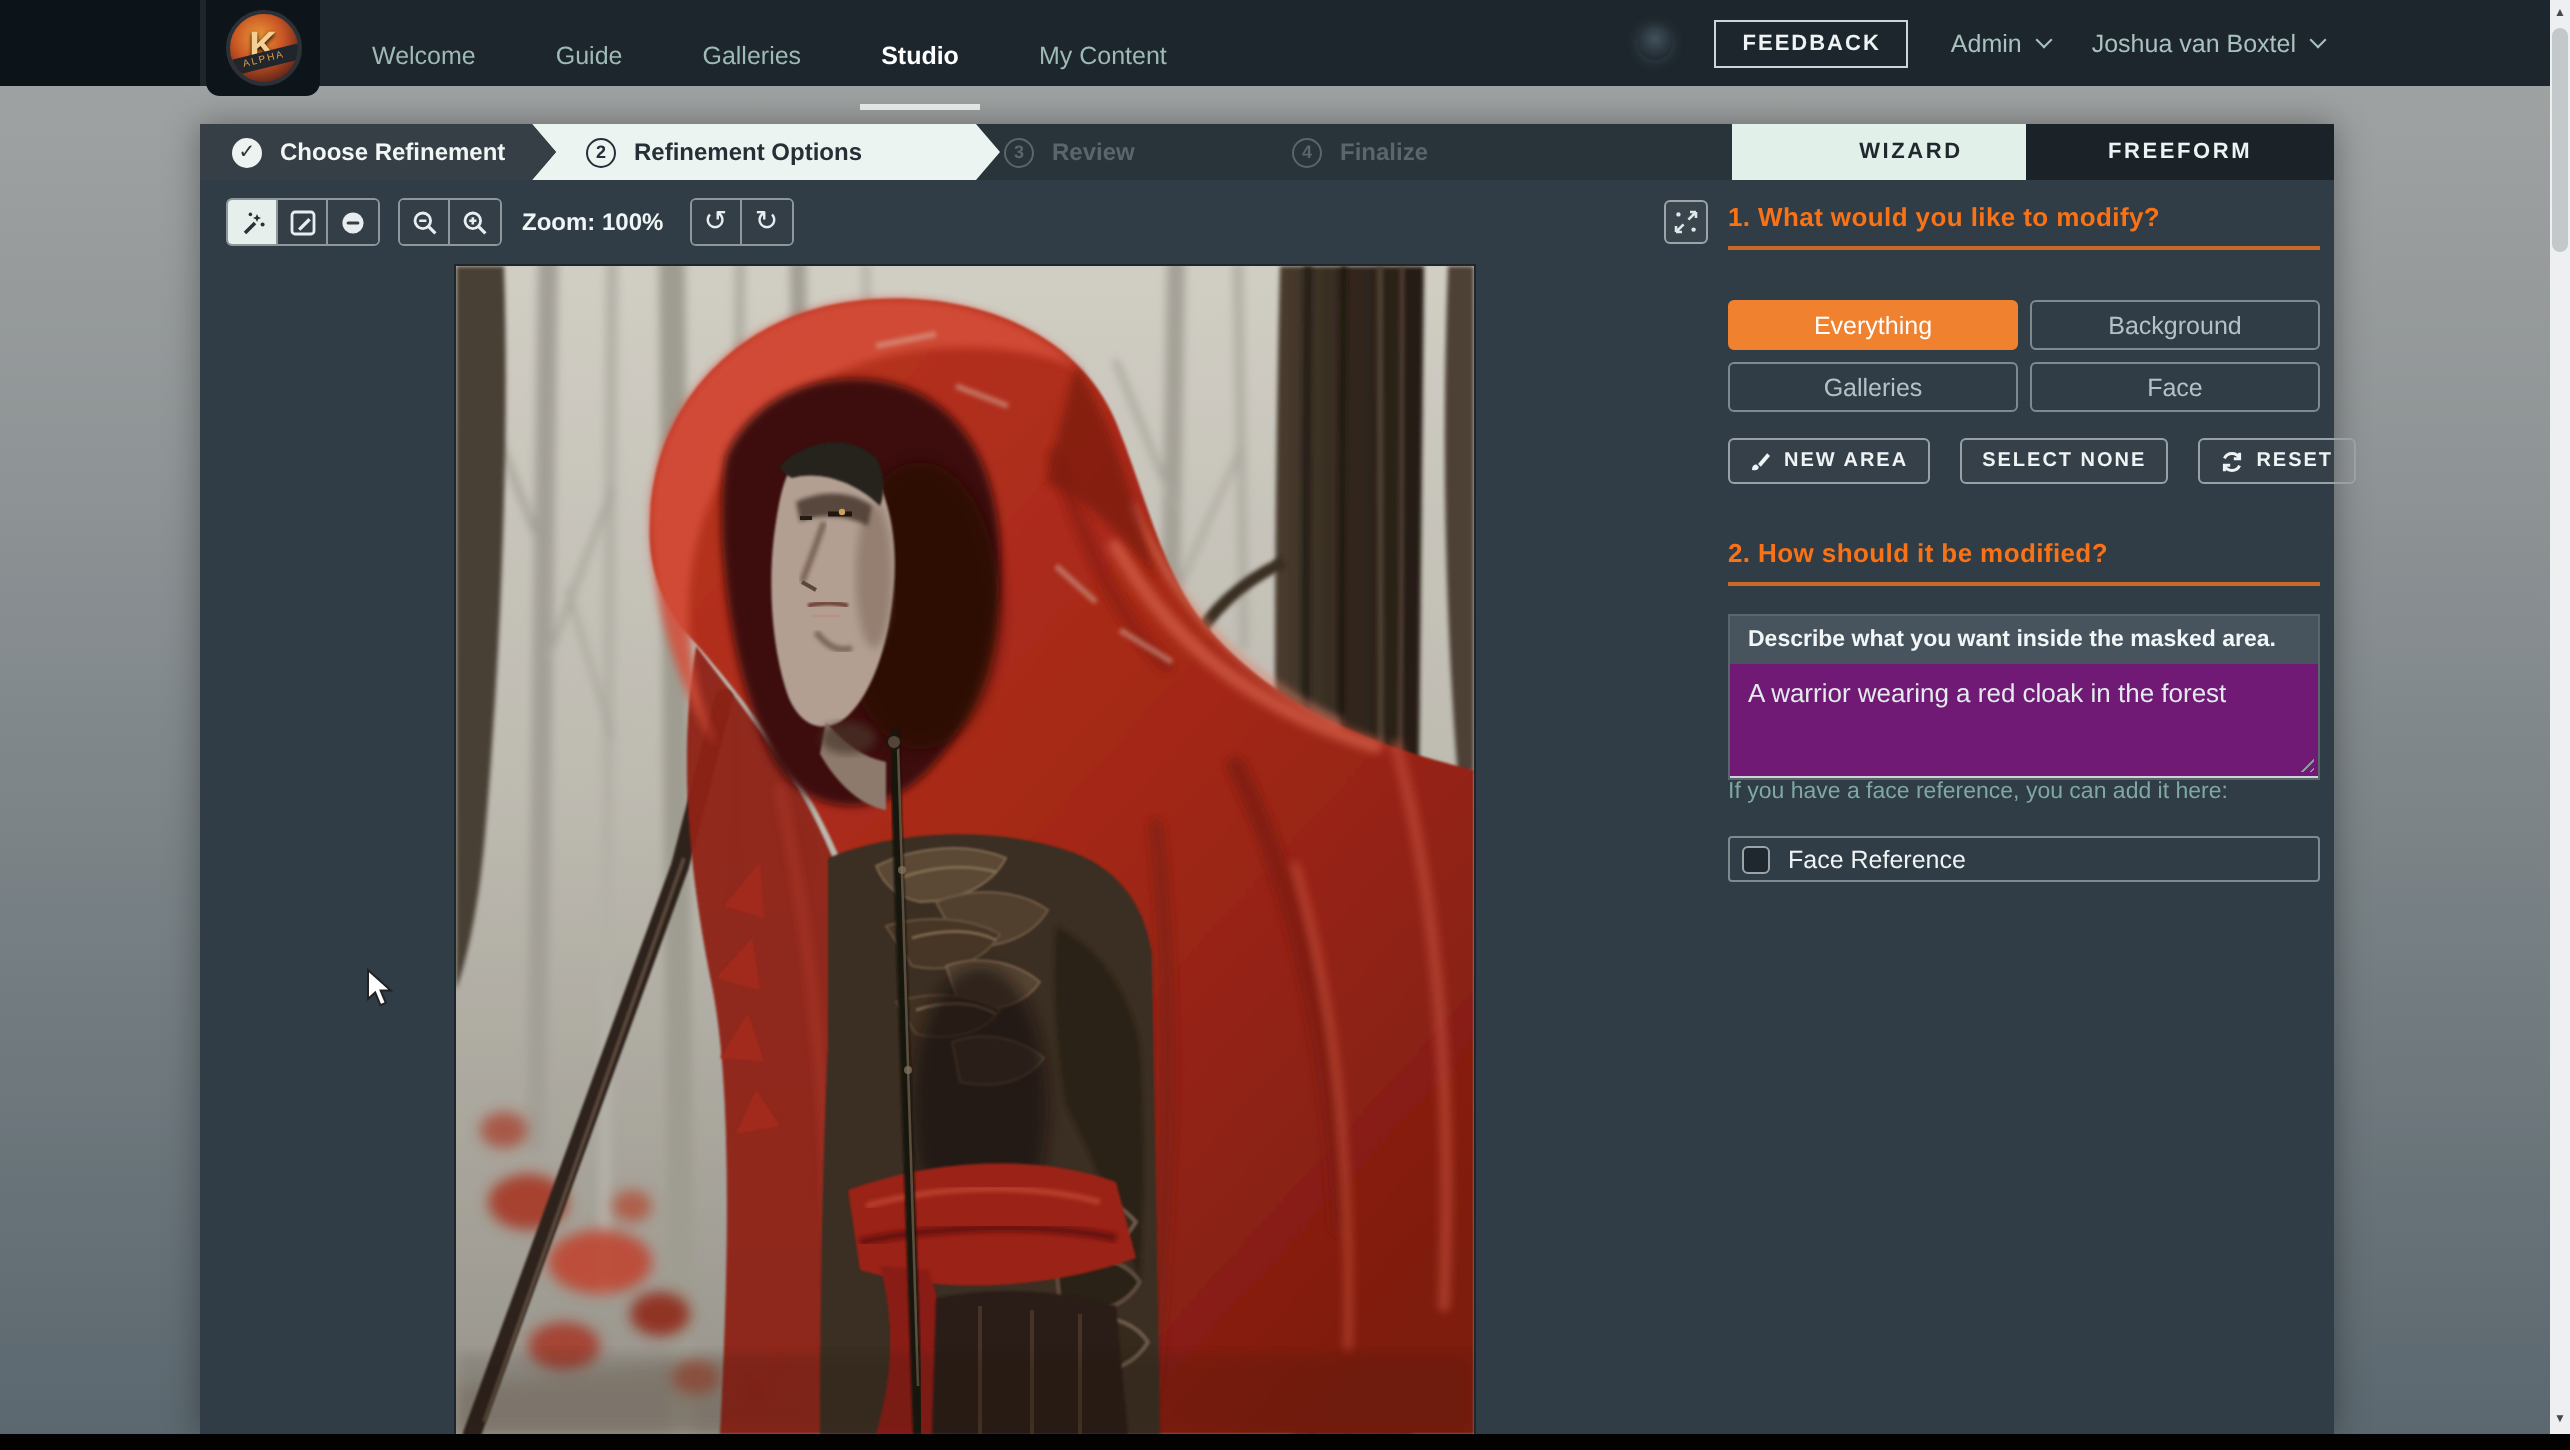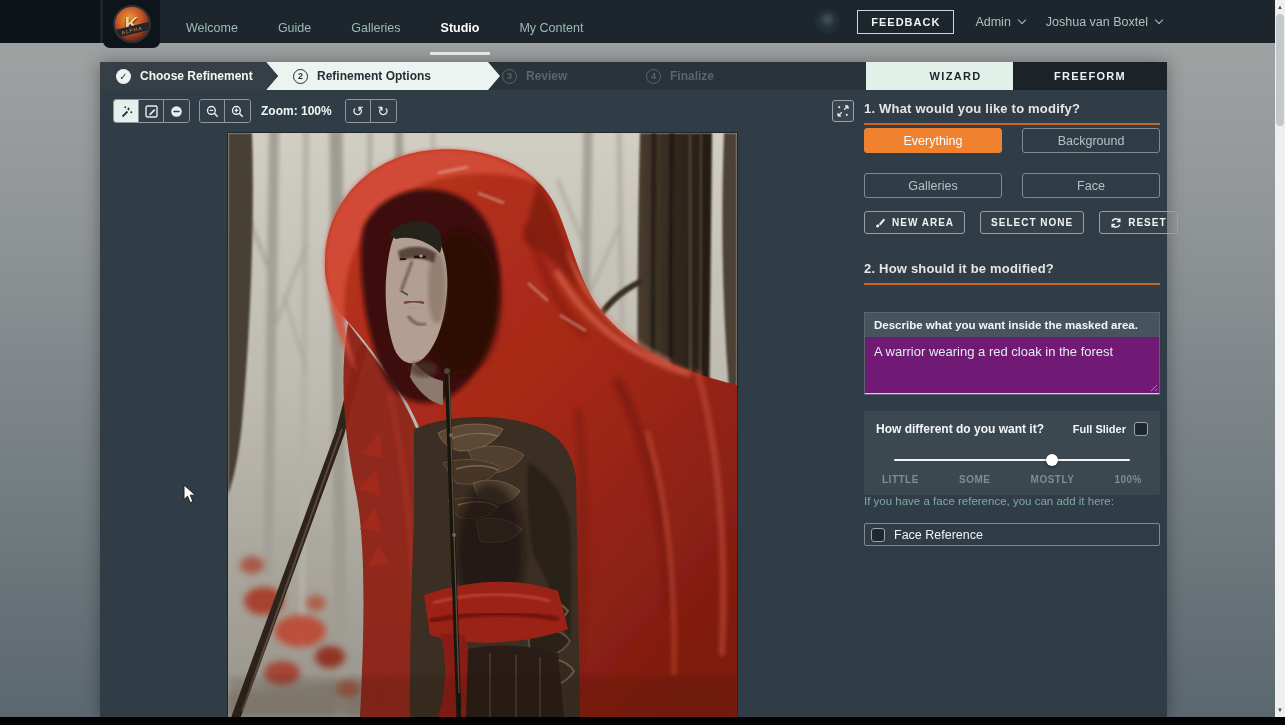--- a/index.html
+++ b/index.html
@@ -78,33 +78,33 @@
   .expand-btn { position: absolute; left: 732px; top: 38px; width: 22px; height: 22px; border: 1px solid #9aa4a9;
     border-radius: 3px; background: #39444c; display: flex; align-items: center; justify-content: center; cursor: pointer; }
 
   
   .canvas { position: absolute; left: 128px; top: 71px; width: 509px; height: 584px;
     outline: 1px solid rgba(0,0,0,.35); overflow: hidden; }
   .canvas svg { display: block; width: 509px; height: 584px; }
 
   
   .panel { position: absolute; left: 764px; top: 0; width: 296px; height: 655px; padding-top: 39px; }
-  .q-head { color: #e5e5e5; font-size: 13px; font-weight: bold; padding-bottom: 7px;
+  .q-head { color: #f97316; font-size: 13px; font-weight: bold; padding-bottom: 7px;
     border-bottom: 2px solid #c96726; letter-spacing: .2px; }
   .q2 { margin-top: 27px; }
-  .targets { margin-top: 3px; display: grid; grid-template-columns: 1fr 1fr; gap: 20px; }
+  .targets { margin-top: 25px; display: grid; grid-template-columns: 1fr 1fr; gap: 6px; }
   .target-btn { height: 25px; border: 1px solid #7e8a90; border-radius: 3px; color: #b6c1c6; font-size: 12.5px;
     display: flex; align-items: center; justify-content: center; background: transparent; cursor: pointer; }
   .target-btn.selected { background: #f0812f; border-color: #f0812f; color: #fff; }
   .actions { margin-top: 13px; display: flex; gap: 15px; }
   .act-btn { height: 23px; border: 1px solid #97a1a6; border-radius: 3px; color: #eef3f4; font-size: 10px;
     font-weight: bold; letter-spacing: 1px; padding: 0 10px; display: flex; align-items: center; gap: 6px;
     background: rgba(255,255,255,.02); cursor: pointer; white-space: nowrap; }
   .act-reset { margin-left: auto; }
-  .describe { margin-top: 27px; border: 1px solid #5a666d; position: relative; }
+  .describe { margin-top: 14px; border: 1px solid #5a666d; position: relative; }
   .describe-head { background: #47545d; color: #f2f6f7; font-size: 11.5px; font-weight: bold; padding: 6px 9px; }
   .describe-input { display: block; width: 100%; height: 57px; background: #701a75; border: none;
     border-bottom: 1px solid #ccd3d7; color: #e3ebee; font-size: 13px; padding: 7px 9px; resize: none;
     font-family: inherit; outline: none; }
   .resize-corner { position: absolute; right: 2px; bottom: 3px; width: 9px; height: 9px;
     background: repeating-linear-gradient(135deg, transparent 0 2px, #8d979c 2px 3px); 
     clip-path: polygon(100% 0, 100% 100%, 0 100%); }
   .slider-box { margin-top: 16px; background: #3b4850; border-radius: 3px; padding: 11px 12px 8px; height: 84px; }
   .slider-head { display: flex; align-items: center; justify-content: space-between; }
   .slider-title { color: #f2f6f7; font-size: 12px; font-weight: bold; }
@@ -455,39 +455,20 @@
     </div>
 
     <div class="q-head q2">2. How should it be modified?</div>
 
     <div class="describe">
       <div class="describe-head">Describe what you want inside the masked area.</div>
       <textarea class="describe-input" spellcheck="false" style="">A warrior wearing a red cloak in the forest</textarea>
       <div class="resize-corner"></div>
     </div>
 
-    <div class="slider-box">
-      <div class="slider-head">
-        <span class="slider-title">How different do you want it?</span>
-        <span class="full-slider">
-          <span class="fs-label">Full Slider</span>
-          <span class="checkbox"></span>
-        </span>
-      </div>
-      <div class="slider-track-wrap">
-        <div class="slider-track"></div>
-        <div class="slider-thumb"></div>
-      </div>
-      <div class="ticks">
-        <span class="tick">LITTLE</span>
-        <span class="tick">SOME</span>
-        <span class="tick">MOSTLY</span>
-        <span class="tick">100%</span>
-      </div>
-    </div>
 
     <div class="face-hint">If you have a face reference, you can add it here:</div>
     <div class="face-box">
       <span class="checkbox"></span>
       <span class="face-label">Face Reference</span>
     </div>
   </div>
 </div>
 
 <svg class="mouse-cursor" width="14" height="20" viewBox="0 0 14 20">

